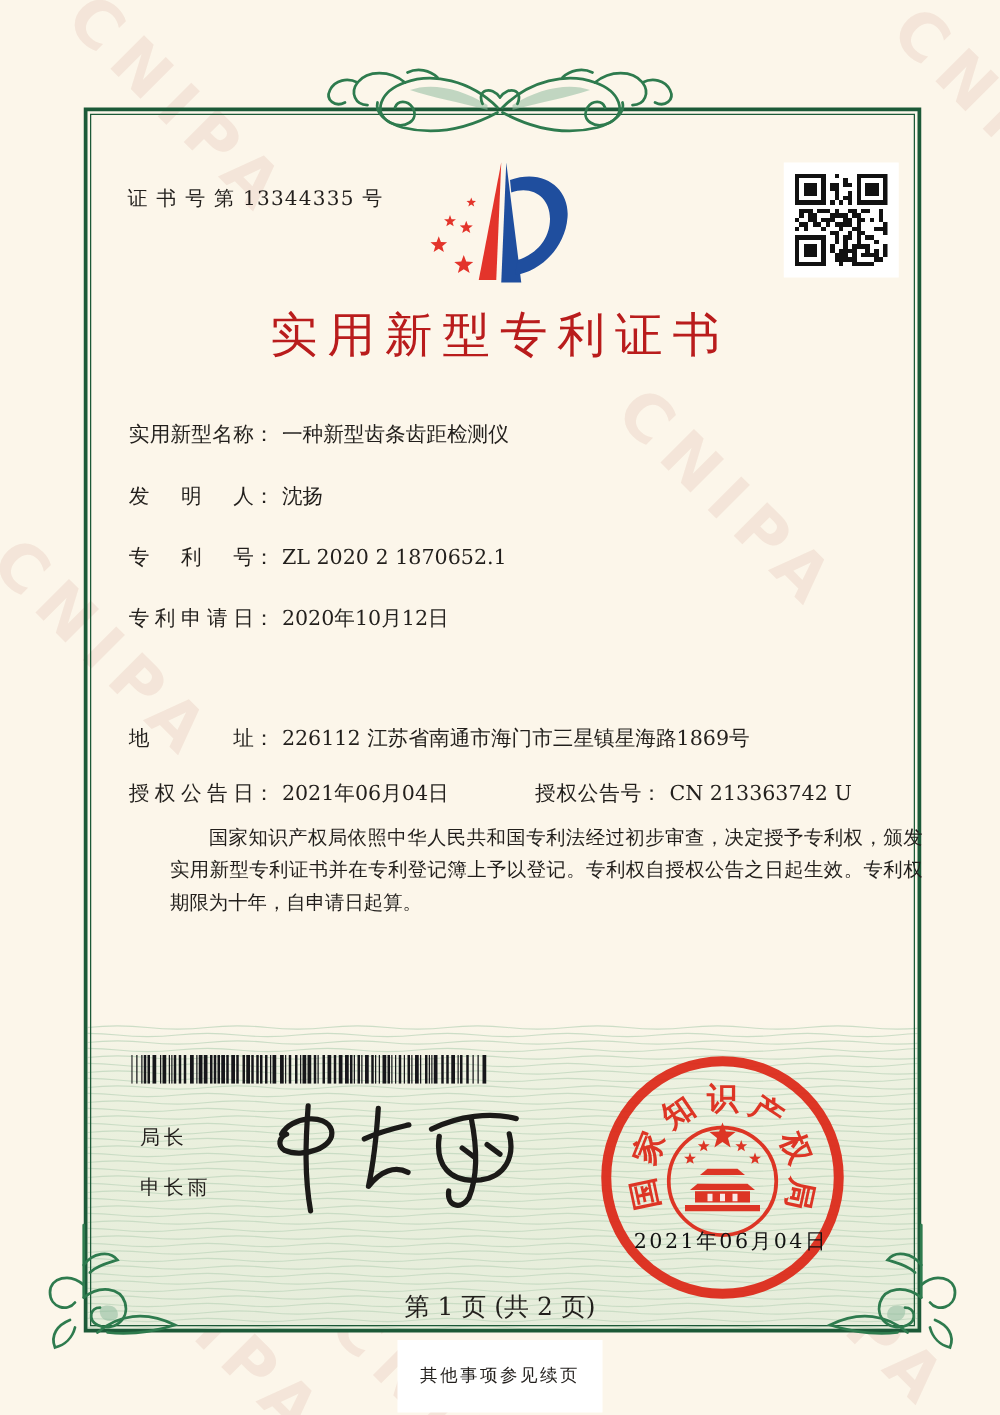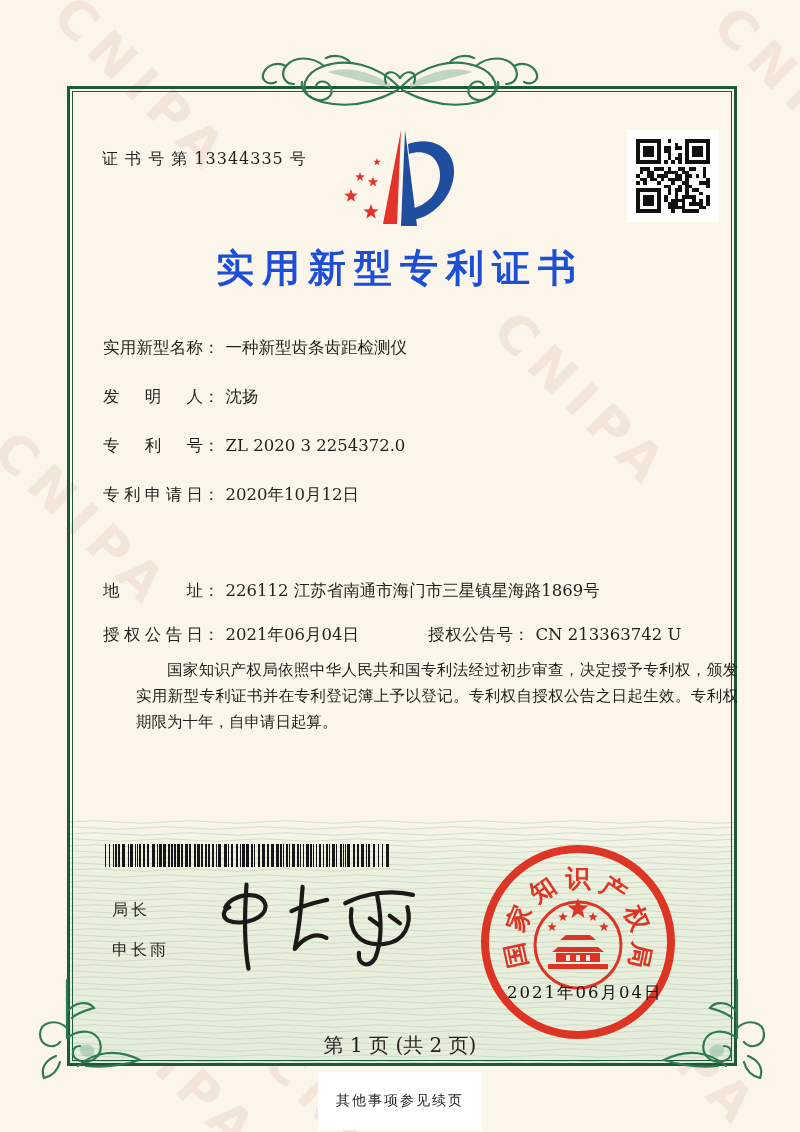--- a/index.html
+++ b/index.html
@@ -32,21 +32,21 @@
   .orn path{stroke:var(--ornament-green);stroke-width:2.2;fill:none;stroke-linecap:round;}
   .orn .orn-fill{fill:#8fbc9e;stroke:none;opacity:.55;}
 
   
   .content{position:absolute;inset:0;z-index:4;}
   .cert-no{position:absolute;left:102px;top:133px;font-size:16px;letter-spacing:1px;margin-top:16px;}
   .logo{position:absolute;left:338px;top:122px;}
   .qr-box{position:absolute;left:627px;top:130px;width:92px;height:92px;background:#fff;}
   .qr-box svg{position:absolute;left:9px;top:9px;}
   .title{position:absolute;left:0;top:243px;width:100%;text-align:center;
-      font-size:38px;font-weight:700;letter-spacing:8px;color:#1d4ed8;}
+      font-size:38px;font-weight:400;letter-spacing:8px;color:#b91c1c;}
 
   .field{position:absolute;left:103px;width:620px;font-size:16.5px;white-space:nowrap;}
   .flabel{display:inline-block;width:100px;text-align:justify;text-align-last:justify;}
   .colon{display:inline-block;margin-right:6px;}
   .grant2{position:absolute;left:325px;top:0;white-space:nowrap;}
   .grant2 .flabel{width:85px;}
 
   .body-text{position:absolute;left:100px;top:657px;width:602px;font-size:15.5px;
       line-height:26px;text-align:justify;margin-left:36px;}
   .body-text p{text-indent:2em;}
@@ -310,21 +310,21 @@
 
     <h1 class="title">实用新型专利证书</h1>
 
     <div class="field" style="top:337px">
       <span class="flabel">实用新型名称</span><span class="colon">：</span><span class="fvalue">一种新型齿条齿距检测仪</span>
     </div>
     <div class="field" style="top:386px">
       <span class="flabel">发明人</span><span class="colon">：</span><span class="fvalue">沈扬</span>
     </div>
     <div class="field" style="top:435px">
-      <span class="flabel">专利号</span><span class="colon">：</span><span class="fvalue">ZL 2020 3 2254372.0</span>
+      <span class="flabel">专利号</span><span class="colon">：</span><span class="fvalue">ZL 2020 2 1870652.1</span>
     </div>
     <div class="field" style="top:484px">
       <span class="flabel">专利申请日</span><span class="colon">：</span><span class="fvalue">2020年10月12日</span>
     </div>
     <div class="field" style="top:580px">
       <span class="flabel">地址</span><span class="colon">：</span><span class="fvalue">226112 江苏省南通市海门市三星镇星海路1869号</span>
     </div>
 
     <div class="field" style="top:624px">
       <span class="flabel">授权公告日</span><span class="colon">：</span><span class="fvalue">2021年06月04日</span>

